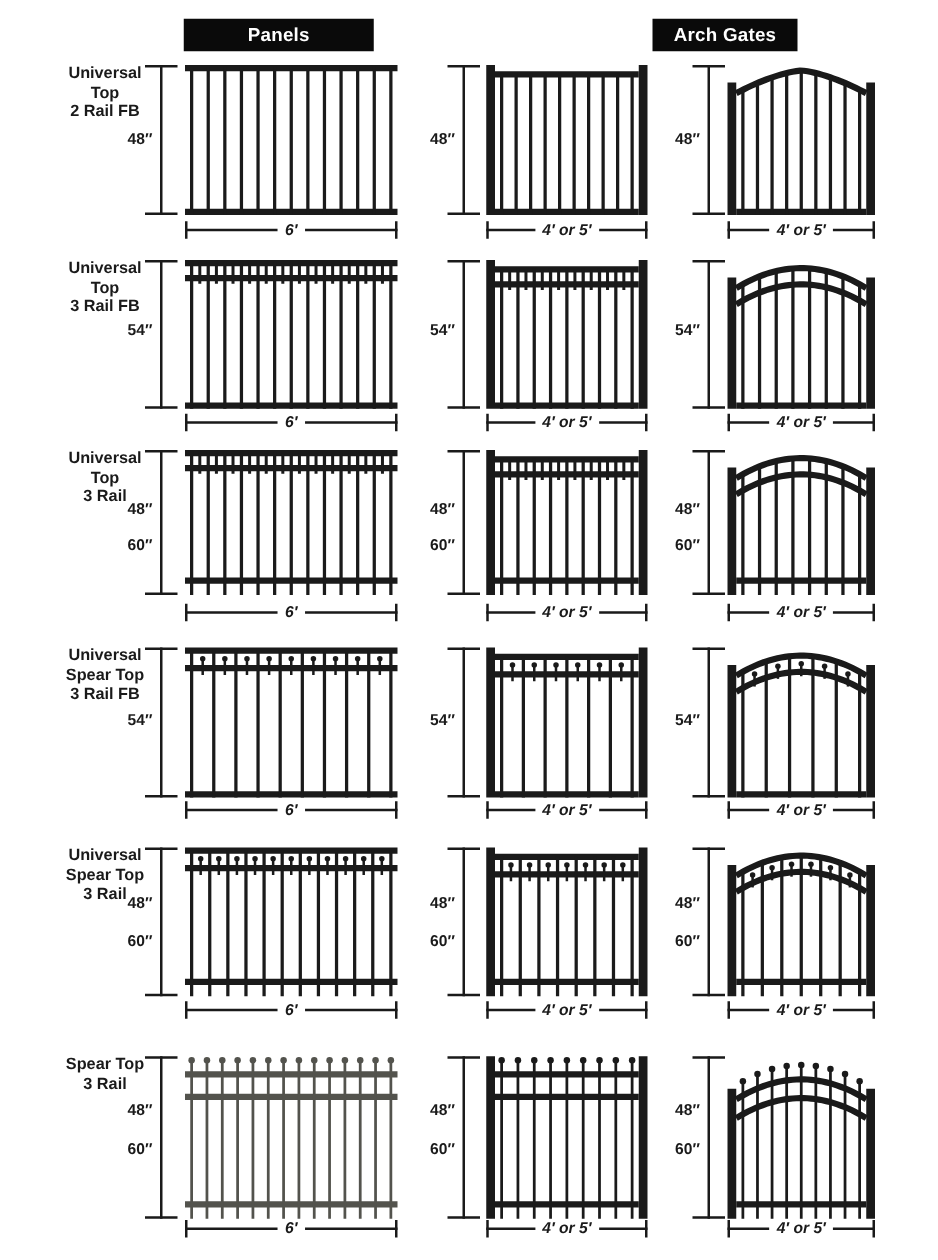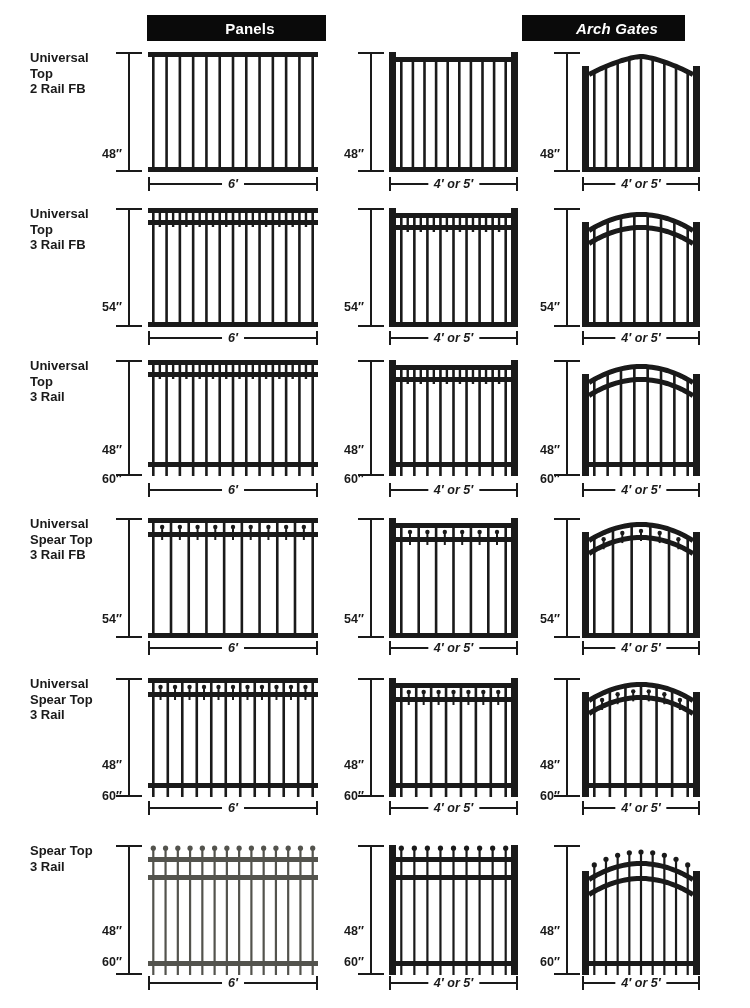--- a/index.html
+++ b/index.html
@@ -2,29 +2,29 @@
 <html><head>
 <meta charset="utf-8">
 <style>
   html,body{margin:0;padding:0;background:#ffffff;}
   body{width:750px;height:1008px;position:relative;overflow:hidden;
        font-family:"Liberation Sans",sans-serif;-webkit-font-smoothing:antialiased;}
   .sheet{position:absolute;inset:0;background:#fff;}
   
   .hdr{position:absolute;top:15px;height:26px;background:#0a0a0a;color:#fff;
        font-weight:bold;font-size:15px;display:flex;align-items:center;justify-content:center;
-       letter-spacing:.2px;padding-left:27px;}
+       letter-spacing:.2px;}
   .hdr-0{left:147px;width:152px;}
   .hdr-1{left:352px;width:126px;}
-  .hdr-2{left:522px;width:136px;font-style:italic;}
+  .hdr-2{left:522px;width:116px;}
   
   .rowlab{position:absolute;width:108px;font-weight:bold;font-size:13px;line-height:15.5px;
-          color:#1a1a1a;white-space:pre-line;}
+          color:#1a1a1a;white-space:pre-line;text-align:center;}
   
-  .hlab{position:absolute;width:52px;text-align:right;font-weight:bold;font-size:12.5px;color:#1a1a1a;margin-top:43px;}
+  .hlab{position:absolute;width:52px;text-align:right;font-weight:bold;font-size:12.5px;color:#1a1a1a;}
   
   .vdim{position:absolute;width:26px;}
   .vdim i{position:absolute;background:#1a1a1a;display:block;}
   .vdim .vl{left:12px;top:0;width:2px;height:100%;}
   .vdim .cap{left:0;width:100%;height:2px;}
   .vdim .capt{top:0;} .vdim .capb{bottom:0;}
   
   .hdim{position:absolute;height:14px;}
   .hdim i{position:absolute;background:#1a1a1a;display:block;}
   .hdim .hl{top:6px;left:0;width:100%;height:2px;}

